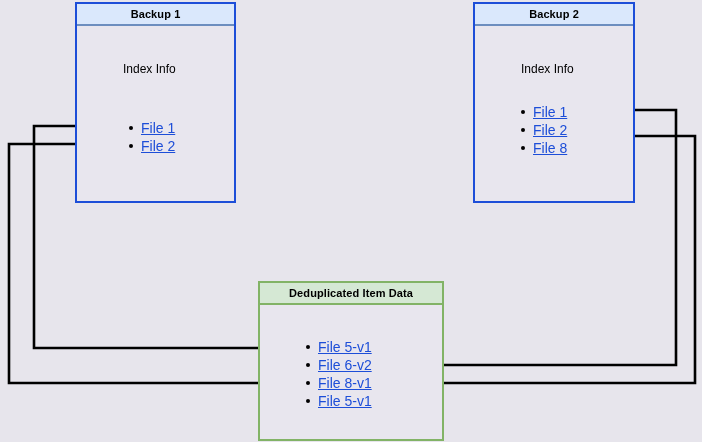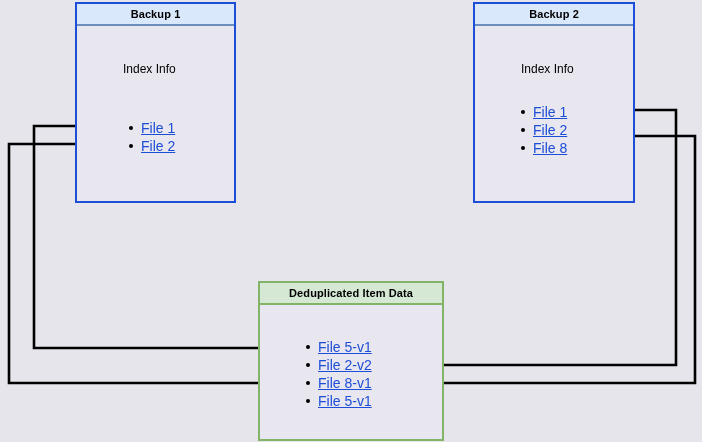--- a/index.html
+++ b/index.html
@@ -145,20 +145,20 @@
     </div>
   </div>
 
   <div class="box green" style="left:258px; top:281px; width:186px; height:160px;">
     <div class="box-header">
       <span>Deduplicated Item Data</span>
     </div>
     <div class="box-body">
       <ul class="file-list dedup-list" style="left:44px; top:33px;">
         <li>File 5-v1</li>
-        <li>File 2-v2</li>
+        <li>File 6-v2</li>
         <li>File 8-v1</li>
         <li>File 5-v1</li>
       </ul>
     </div>
   </div>
 
 </div>
 
 </body></html>

